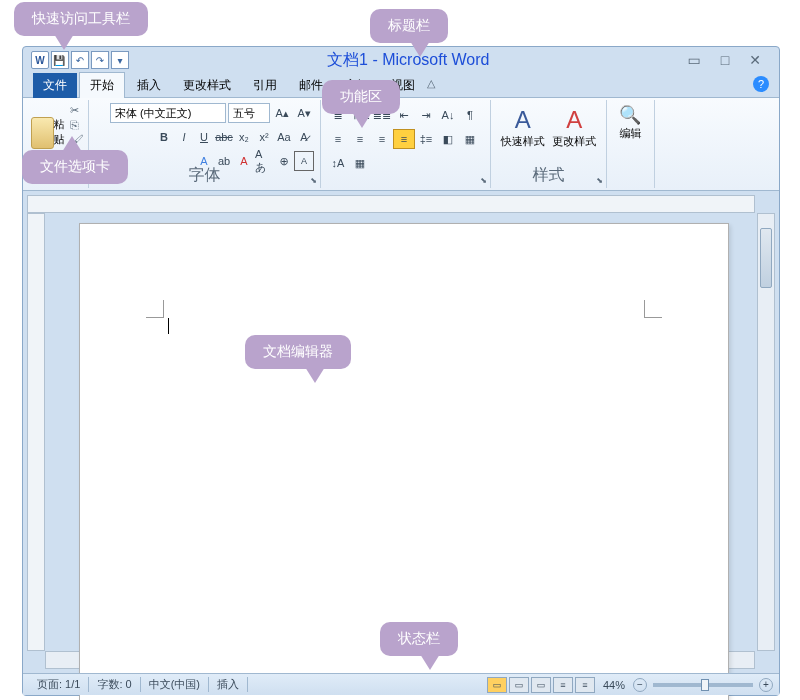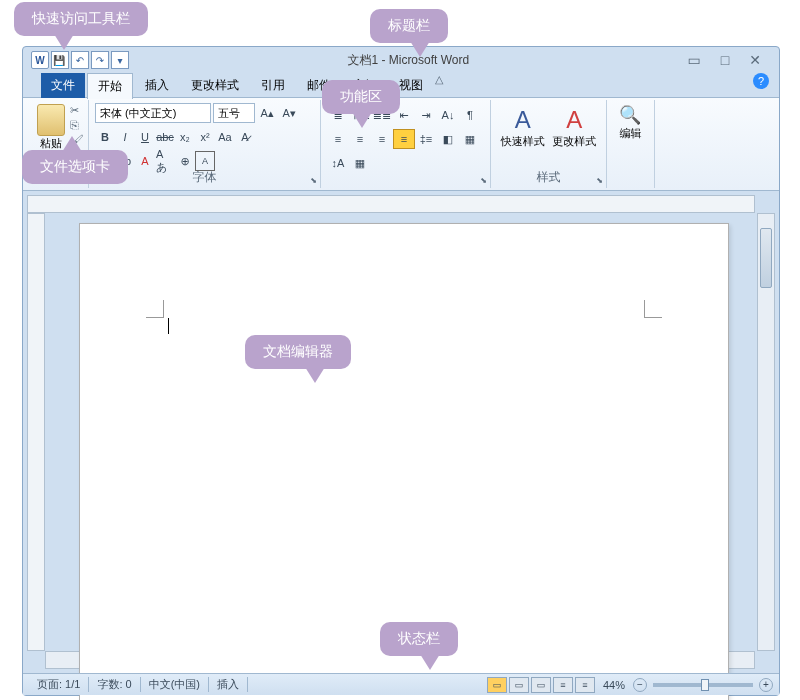--- a/index.html
+++ b/index.html
@@ -52,28 +52,28 @@
 .qat { display: flex; align-items: center; gap: 2px; padding-left: 4px; }
 .qat-icon {
   width: 18px; height: 18px;
   border: 1px solid #7a9ac0;
   background: #fff;
   font-size: 10px;
   display: flex; align-items: center; justify-content: center;
   color: #3a66a0;
 }
 .qat-icon.word { background: #fff; color: #2b579a; font-weight: bold; border-radius: 2px; }
-.title-text { flex: 1; text-align: center; font-size: 12px; color: #404040; }
+.title-text { flex: 1; text-align: center; font-size: 16px; color: #1d4ed8; }
 .winbtns { display: flex; gap: 20px; padding-right: 14px; color: #5a6a7a; font-size: 14px; }
 
 .tabs {
   height: 24px;
   display: flex;
-  align-items: flex-start;
-  padding-left: 18px;
+  align-items: center;
+  padding-left: 10px;
   gap: 2px;
   font-size: 12px;
 }
 .tab {
   padding: 4px 10px;
   color: #000000;
   cursor: pointer;
 }
 .tab.file-tab { background: #1d5ca8; color: #fff; }
 .tab.active { background: #f5f9fd; border: 1px solid #a0b8d0; border-bottom: none; }
@@ -93,40 +93,40 @@
   padding: 2px 6px;
   display: flex;
   flex-direction: column;
   position: relative;
 }
 .group-label {
   position: absolute;
   bottom: 2px;
   left: 0; right: 0;
   text-align: center;
-  font-size: 12px;
+  font-size: 16px;
   color: #5a6a7a;
 }
 .group-launcher {
   position: absolute;
   bottom: 3px; right: 3px;
   font-size: 8px; color: #5a6a7a;
 }
 
 .clipboard-group { width: 64px; }
 .paste-btn {
   width: 40px; height: 60px;
-  display: flex; flex-direction: column; align-items: center;
+  display: flex; align-items: center;
   font-size: 11px;
 }
 .paste-icon { width: 28px; height: 32px; background: linear-gradient(#f9e9b0, #e0c070); border: 1px solid #c0a050; border-radius: 3px; margin-top: 2px; }
 .clip-small { position: absolute; right: 4px; top: 4px; display: flex; flex-direction: column; gap: 2px; }
 .clip-small span { font-size: 11px; color: #5a6a7a; }
 
-.font-group { width: 232px; }
+.font-group { width: 232px; align-items: flex-end; }
 .font-row1 { display: flex; gap: 2px; height: 22px; align-items: center; }
 .font-select { width: 116px; height: 20px; border: 1px solid #a0b8d0; background: #fff; font-size: 11px; padding: 0 4px; display: flex; align-items: center; }
 .size-select { width: 42px; height: 20px; border: 1px solid #a0b8d0; background: #fff; font-size: 11px; padding: 0 4px; display: flex; align-items: center; }
 .font-row2 { display: flex; gap: 0px; height: 22px; align-items: center; margin-top: 2px; }
 .fbtn { width: 20px; height: 20px; font-size: 11px; display: flex; align-items: center; justify-content: center; color: #3a4a5a; border: 1px solid transparent; }
 .font-row3 { display: flex; gap: 0px; height: 22px; align-items: center; margin-top: 2px; }
 
 .para-group { width: 170px; }
 .para-row { display: flex; gap: 0px; height: 22px; align-items: center; margin-top: 2px; }
 .pbtn { width: 22px; height: 20px; font-size: 11px; display: flex; align-items: center; justify-content: center; color: #3a4a5a; }

